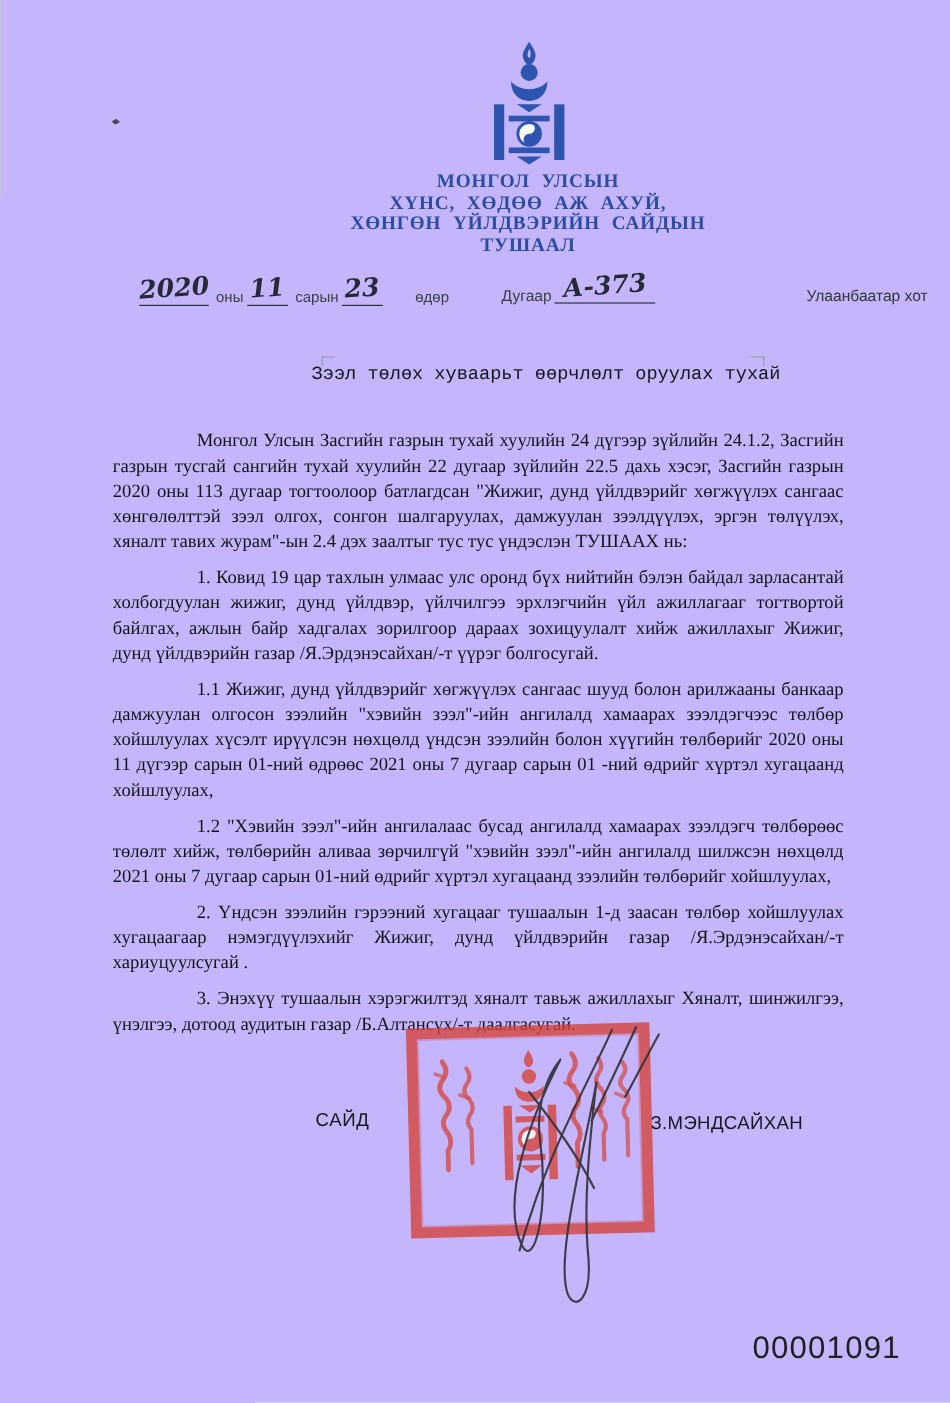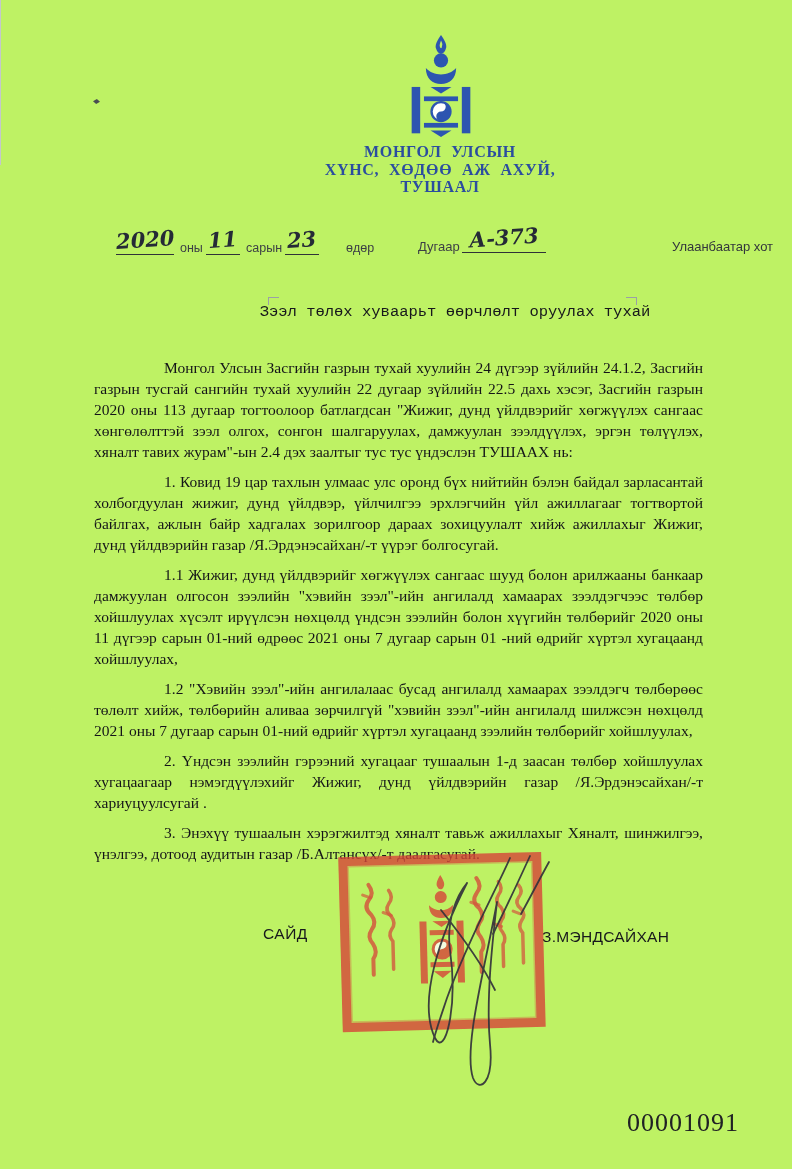--- a/index.html
+++ b/index.html
@@ -1,17 +1,17 @@
 <!DOCTYPE html>
 <html><head>
 <meta charset="utf-8">
 <style>
   html,body { margin:0; padding:0; background:#ffffff; }
   .page {
-    position:relative; width:792px; height:1169px; background:#bef264;
+    position:relative; width:792px; height:1169px; background:#c4b5fd;
     font-family:"Liberation Sans", sans-serif; color:#17181c; overflow:hidden;
   }
   .edge-line { position:absolute; left:0; top:0; width:1px; height:165px; background:#c3c7cc; }
   .speck { position:absolute; left:93px; top:99px; width:7px; height:5px; background:#4a4d52;
            clip-path:polygon(0 45%, 55% 0, 100% 55%, 45% 100%); }
 
   .emblem { position:absolute; left:397px; top:33px; width:88px; height:106px; }
 
   .org-title {
     position:absolute; left:190px; top:143px; width:500px; text-align:center;
@@ -40,21 +40,21 @@
   .body-text p { margin:0 0 9px 0; text-indent:70px;font-family:Liberation Serif, serif; }
   .body-text p:last-child { margin-bottom:0; }
 
   .sig-role { position:absolute; left:263px; top:925px; font-size:15.5px; letter-spacing:0.5px; }
   .sig-name { position:absolute; left:542px; top:928px; font-size:15.5px; letter-spacing:0.3px; }
 
   .stamp { position:absolute; left:340px; top:853px; width:205px; height:182px;
            transform:rotate(-1.5deg); opacity:0.88; }
   .signature { position:absolute; left:345px; top:850px; width:250px; height:245px; }
 
-  .serial { position:absolute; left:627px; top:1108px; font-family:Liberation Serif, serif;
+  .serial { position:absolute; left:627px; top:1108px; font-family:Liberation Sans, sans-serif;
             font-size:26px; letter-spacing:1px; color:#202124; }
 </style>
 </head>
 <body>
 
 <div class="page">
 
   <div class="edge-line"></div>
   <div class="speck"></div>
 
@@ -75,20 +75,21 @@
         <circle cx="44" cy="88" r="1.6" fill="#2d55b0"></circle>
         <rect x="26" y="95" width="36" height="5"></rect>
         <path d="M33,103 L55,103 L44,110 Z"></path>
       </g>
     </svg>
   </div>
 
   <div class="org-title">
     <div>МОНГОЛ УЛСЫН</div>
     <div>ХҮНС, ХӨДӨӨ АЖ АХУЙ,</div>
+    <div>ХӨНГӨН ҮЙЛДВЭРИЙН САЙДЫН</div>
     <div>ТУШААЛ</div>
   </div>
 
   <div class="dl-field" style="left:116px; top:228px; width:58px;">
     <span class="hw">2020</span>
   </div>
   <div class="dl-label" style="left:180px; top:241px;">оны</div>
   <div class="dl-field" style="left:206px; top:228px; width:34px;">
     <span class="hw">11</span>
   </div>

